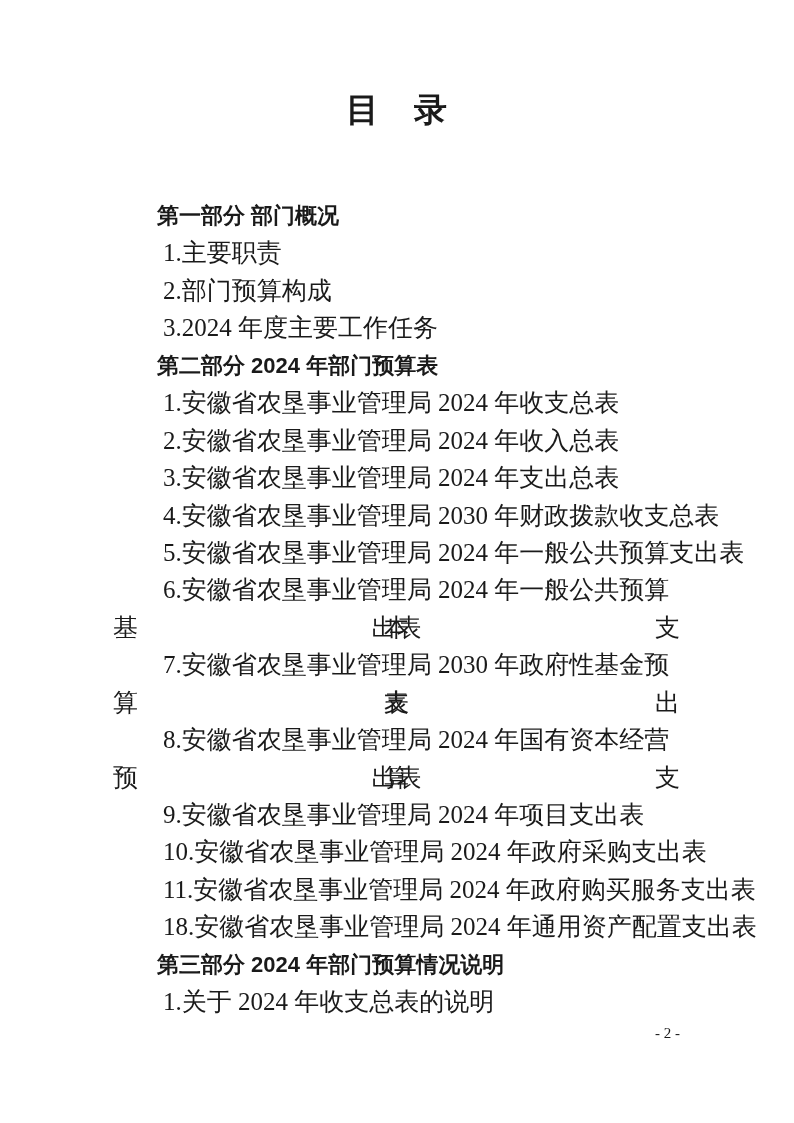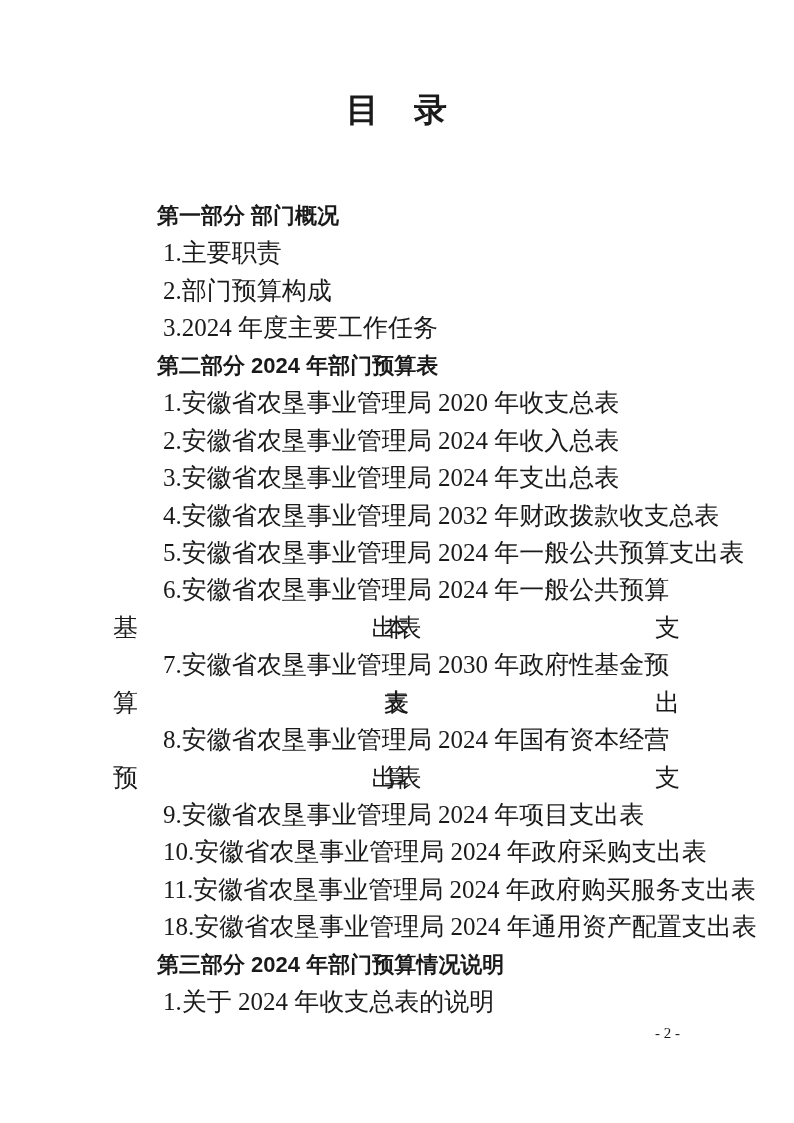--- a/index.html
+++ b/index.html
@@ -77,24 +77,24 @@
 
 <div class="page">
   <h1 class="doc-title">目　录</h1>
 
   <div class="toc">
       <div class="toc-line section">第一部分 部门概况</div>
       <div class="toc-line item">1.主要职责</div>
       <div class="toc-line item">2.部门预算构成</div>
       <div class="toc-line item">3.2024 年度主要工作任务</div>
       <div class="toc-line section">第二部分 2024 年部门预算表</div>
-      <div class="toc-line item">1.安徽省农垦事业管理局 2020 年收支总表</div>
+      <div class="toc-line item">1.安徽省农垦事业管理局 2024 年收支总表</div>
       <div class="toc-line item">2.安徽省农垦事业管理局 2024 年收入总表</div>
       <div class="toc-line item">3.安徽省农垦事业管理局 2024 年支出总表</div>
-      <div class="toc-line item">4.安徽省农垦事业管理局 2032 年财政拨款收支总表</div>
+      <div class="toc-line item">4.安徽省农垦事业管理局 2030 年财政拨款收支总表</div>
       <div class="toc-line item">5.安徽省农垦事业管理局 2024 年一般公共预算支出表</div>
       <div class="toc-line item-split">6.安徽省农垦事业管理局 2024 年一般公共预算基本支</div>
       <div class="toc-line continuation">出表</div>
       <div class="toc-line item-split">7.安徽省农垦事业管理局 2030 年政府性基金预算支出</div>
       <div class="toc-line continuation">表</div>
       <div class="toc-line item-split">8.安徽省农垦事业管理局 2024 年国有资本经营预算支</div>
       <div class="toc-line continuation">出表</div>
       <div class="toc-line item">9.安徽省农垦事业管理局 2024 年项目支出表</div>
       <div class="toc-line item">10.安徽省农垦事业管理局 2024 年政府采购支出表</div>
       <div class="toc-line item">11.安徽省农垦事业管理局 2024 年政府购买服务支出表</div>

